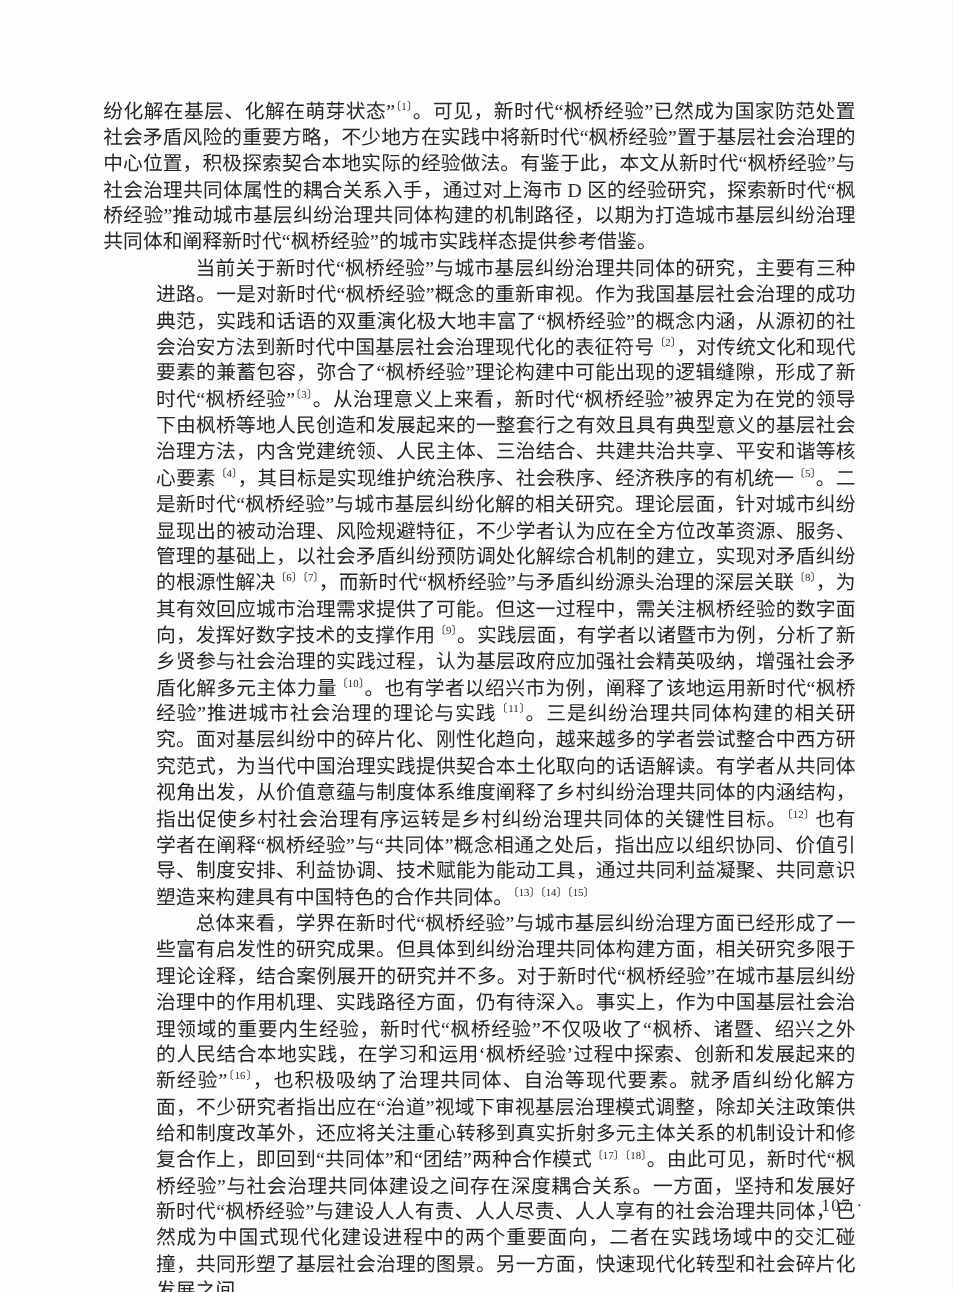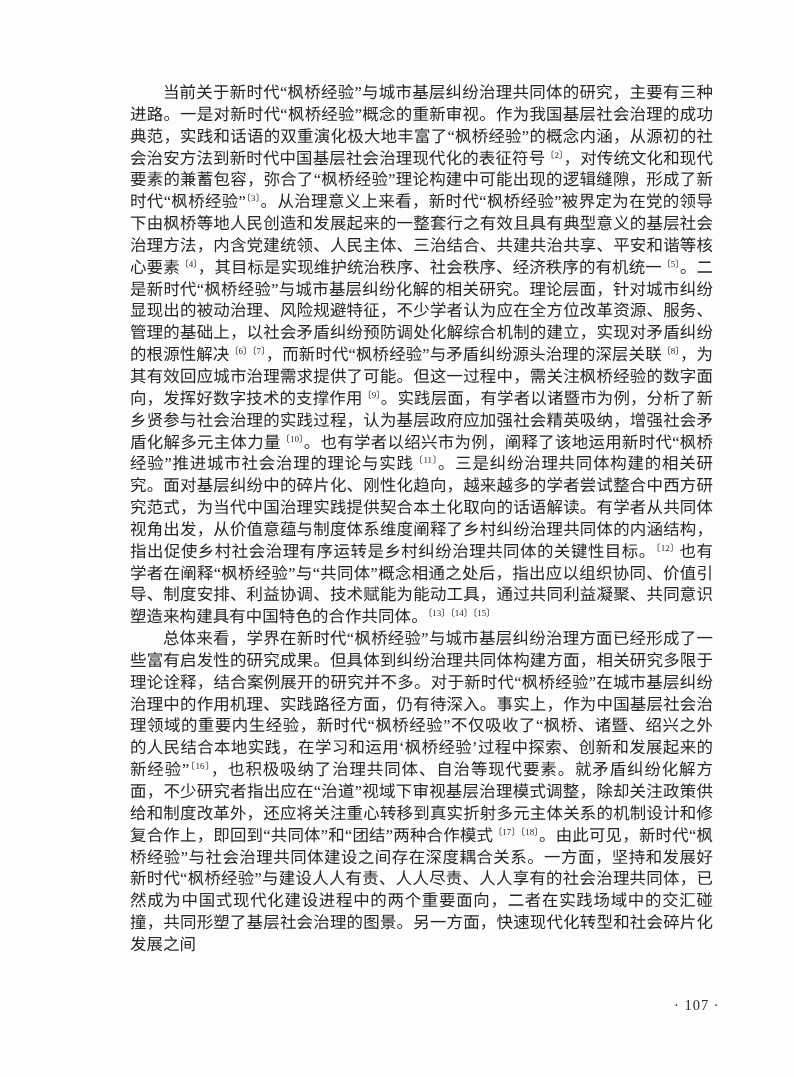--- a/index.html
+++ b/index.html
@@ -51,17 +51,18 @@
     line-height: 16px;
     letter-spacing: 1px;
     color: #2c2c2c;
   }
 </style>
 </head>
 <body>
 
 <div class="page">
   <main class="article-body">
+      <p class="para">纷化解在基层、化解在萌芽状态”<sup class="cite">〔1〕</sup>。可见，新时代“枫桥经验”已然成为国家防范处置社会矛盾风险的重要方略，不少地方在实践中将新时代“枫桥经验”置于基层社会治理的中心位置，积极探索契合本地实际的经验做法。有鉴于此，本文从新时代“枫桥经验”与社会治理共同体属性的耦合关系入手，通过对上海市 D 区的经验研究，探索新时代“枫桥经验”推动城市基层纠纷治理共同体构建的机制路径，以期为打造城市基层纠纷治理共同体和阐释新时代“枫桥经验”的城市实践样态提供参考借鉴。</p>
       <p class="para indent">当前关于新时代“枫桥经验”与城市基层纠纷治理共同体的研究，主要有三种进路。一是对新时代“枫桥经验”概念的重新审视。作为我国基层社会治理的成功典范，实践和话语的双重演化极大地丰富了“枫桥经验”的概念内涵，从源初的社会治安方法到新时代中国基层社会治理现代化的表征符号<sup class="cite">〔2〕</sup>，对传统文化和现代要素的兼蓄包容，弥合了“枫桥经验”理论构建中可能出现的逻辑缝隙，形成了新时代“枫桥经验”<sup class="cite">〔3〕</sup>。从治理意义上来看，新时代“枫桥经验”被界定为在党的领导下由枫桥等地人民创造和发展起来的一整套行之有效且具有典型意义的基层社会治理方法，内含党建统领、人民主体、三治结合、共建共治共享、平安和谐等核心要素<sup class="cite">〔4〕</sup>，其目标是实现维护统治秩序、社会秩序、经济秩序的有机统一<sup class="cite">〔5〕</sup>。二是新时代“枫桥经验”与城市基层纠纷化解的相关研究。理论层面，针对城市纠纷显现出的被动治理、风险规避特征，不少学者认为应在全方位改革资源、服务、管理的基础上，以社会矛盾纠纷预防调处化解综合机制的建立，实现对矛盾纠纷的根源性解决<sup class="cite">〔6〕〔7〕</sup>，而新时代“枫桥经验”与矛盾纠纷源头治理的深层关联<sup class="cite">〔8〕</sup>，为其有效回应城市治理需求提供了可能。但这一过程中，需关注枫桥经验的数字面向，发挥好数字技术的支撑作用<sup class="cite">〔9〕</sup>。实践层面，有学者以诸暨市为例，分析了新乡贤参与社会治理的实践过程，认为基层政府应加强社会精英吸纳，增强社会矛盾化解多元主体力量<sup class="cite">〔10〕</sup>。也有学者以绍兴市为例，阐释了该地运用新时代“枫桥经验”推进城市社会治理的理论与实践<sup class="cite">〔11〕</sup>。三是纠纷治理共同体构建的相关研究。面对基层纠纷中的碎片化、刚性化趋向，越来越多的学者尝试整合中西方研究范式，为当代中国治理实践提供契合本土化取向的话语解读。有学者从共同体视角出发，从价值意蕴与制度体系维度阐释了乡村纠纷治理共同体的内涵结构，指出促使乡村社会治理有序运转是乡村纠纷治理共同体的关键性目标。<sup class="cite">〔12〕</sup>也有学者在阐释“枫桥经验”与“共同体”概念相通之处后，指出应以组织协同、价值引导、制度安排、利益协调、技术赋能为能动工具，通过共同利益凝聚、共同意识塑造来构建具有中国特色的合作共同体。<sup class="cite">〔13〕〔14〕〔15〕</sup></p>
       <p class="para indent">总体来看，学界在新时代“枫桥经验”与城市基层纠纷治理方面已经形成了一些富有启发性的研究成果。但具体到纠纷治理共同体构建方面，相关研究多限于理论诠释，结合案例展开的研究并不多。对于新时代“枫桥经验”在城市基层纠纷治理中的作用机理、实践路径方面，仍有待深入。事实上，作为中国基层社会治理领域的重要内生经验，新时代“枫桥经验”不仅吸收了“枫桥、诸暨、绍兴之外的人民结合本地实践，在学习和运用‘枫桥经验’过程中探索、创新和发展起来的新经验”<sup class="cite">〔16〕</sup>，也积极吸纳了治理共同体、自治等现代要素。就矛盾纠纷化解方面，不少研究者指出应在“治道”视域下审视基层治理模式调整，除却关注政策供给和制度改革外，还应将关注重心转移到真实折射多元主体关系的机制设计和修复合作上，即回到“共同体”和“团结”两种合作模式<sup class="cite">〔17〕〔18〕</sup>。由此可见，新时代“枫桥经验”与社会治理共同体建设之间存在深度耦合关系。一方面，坚持和发展好新时代“枫桥经验”与建设人人有责、人人尽责、人人享有的社会治理共同体，已然成为中国式现代化建设进程中的两个重要面向，二者在实践场域中的交汇碰撞，共同形塑了基层社会治理的图景。另一方面，快速现代化转型和社会碎片化发展之间</p>
     </main>
   <div class="page-number">· 107 ·</div>
 </div>
 
 </body></html>

